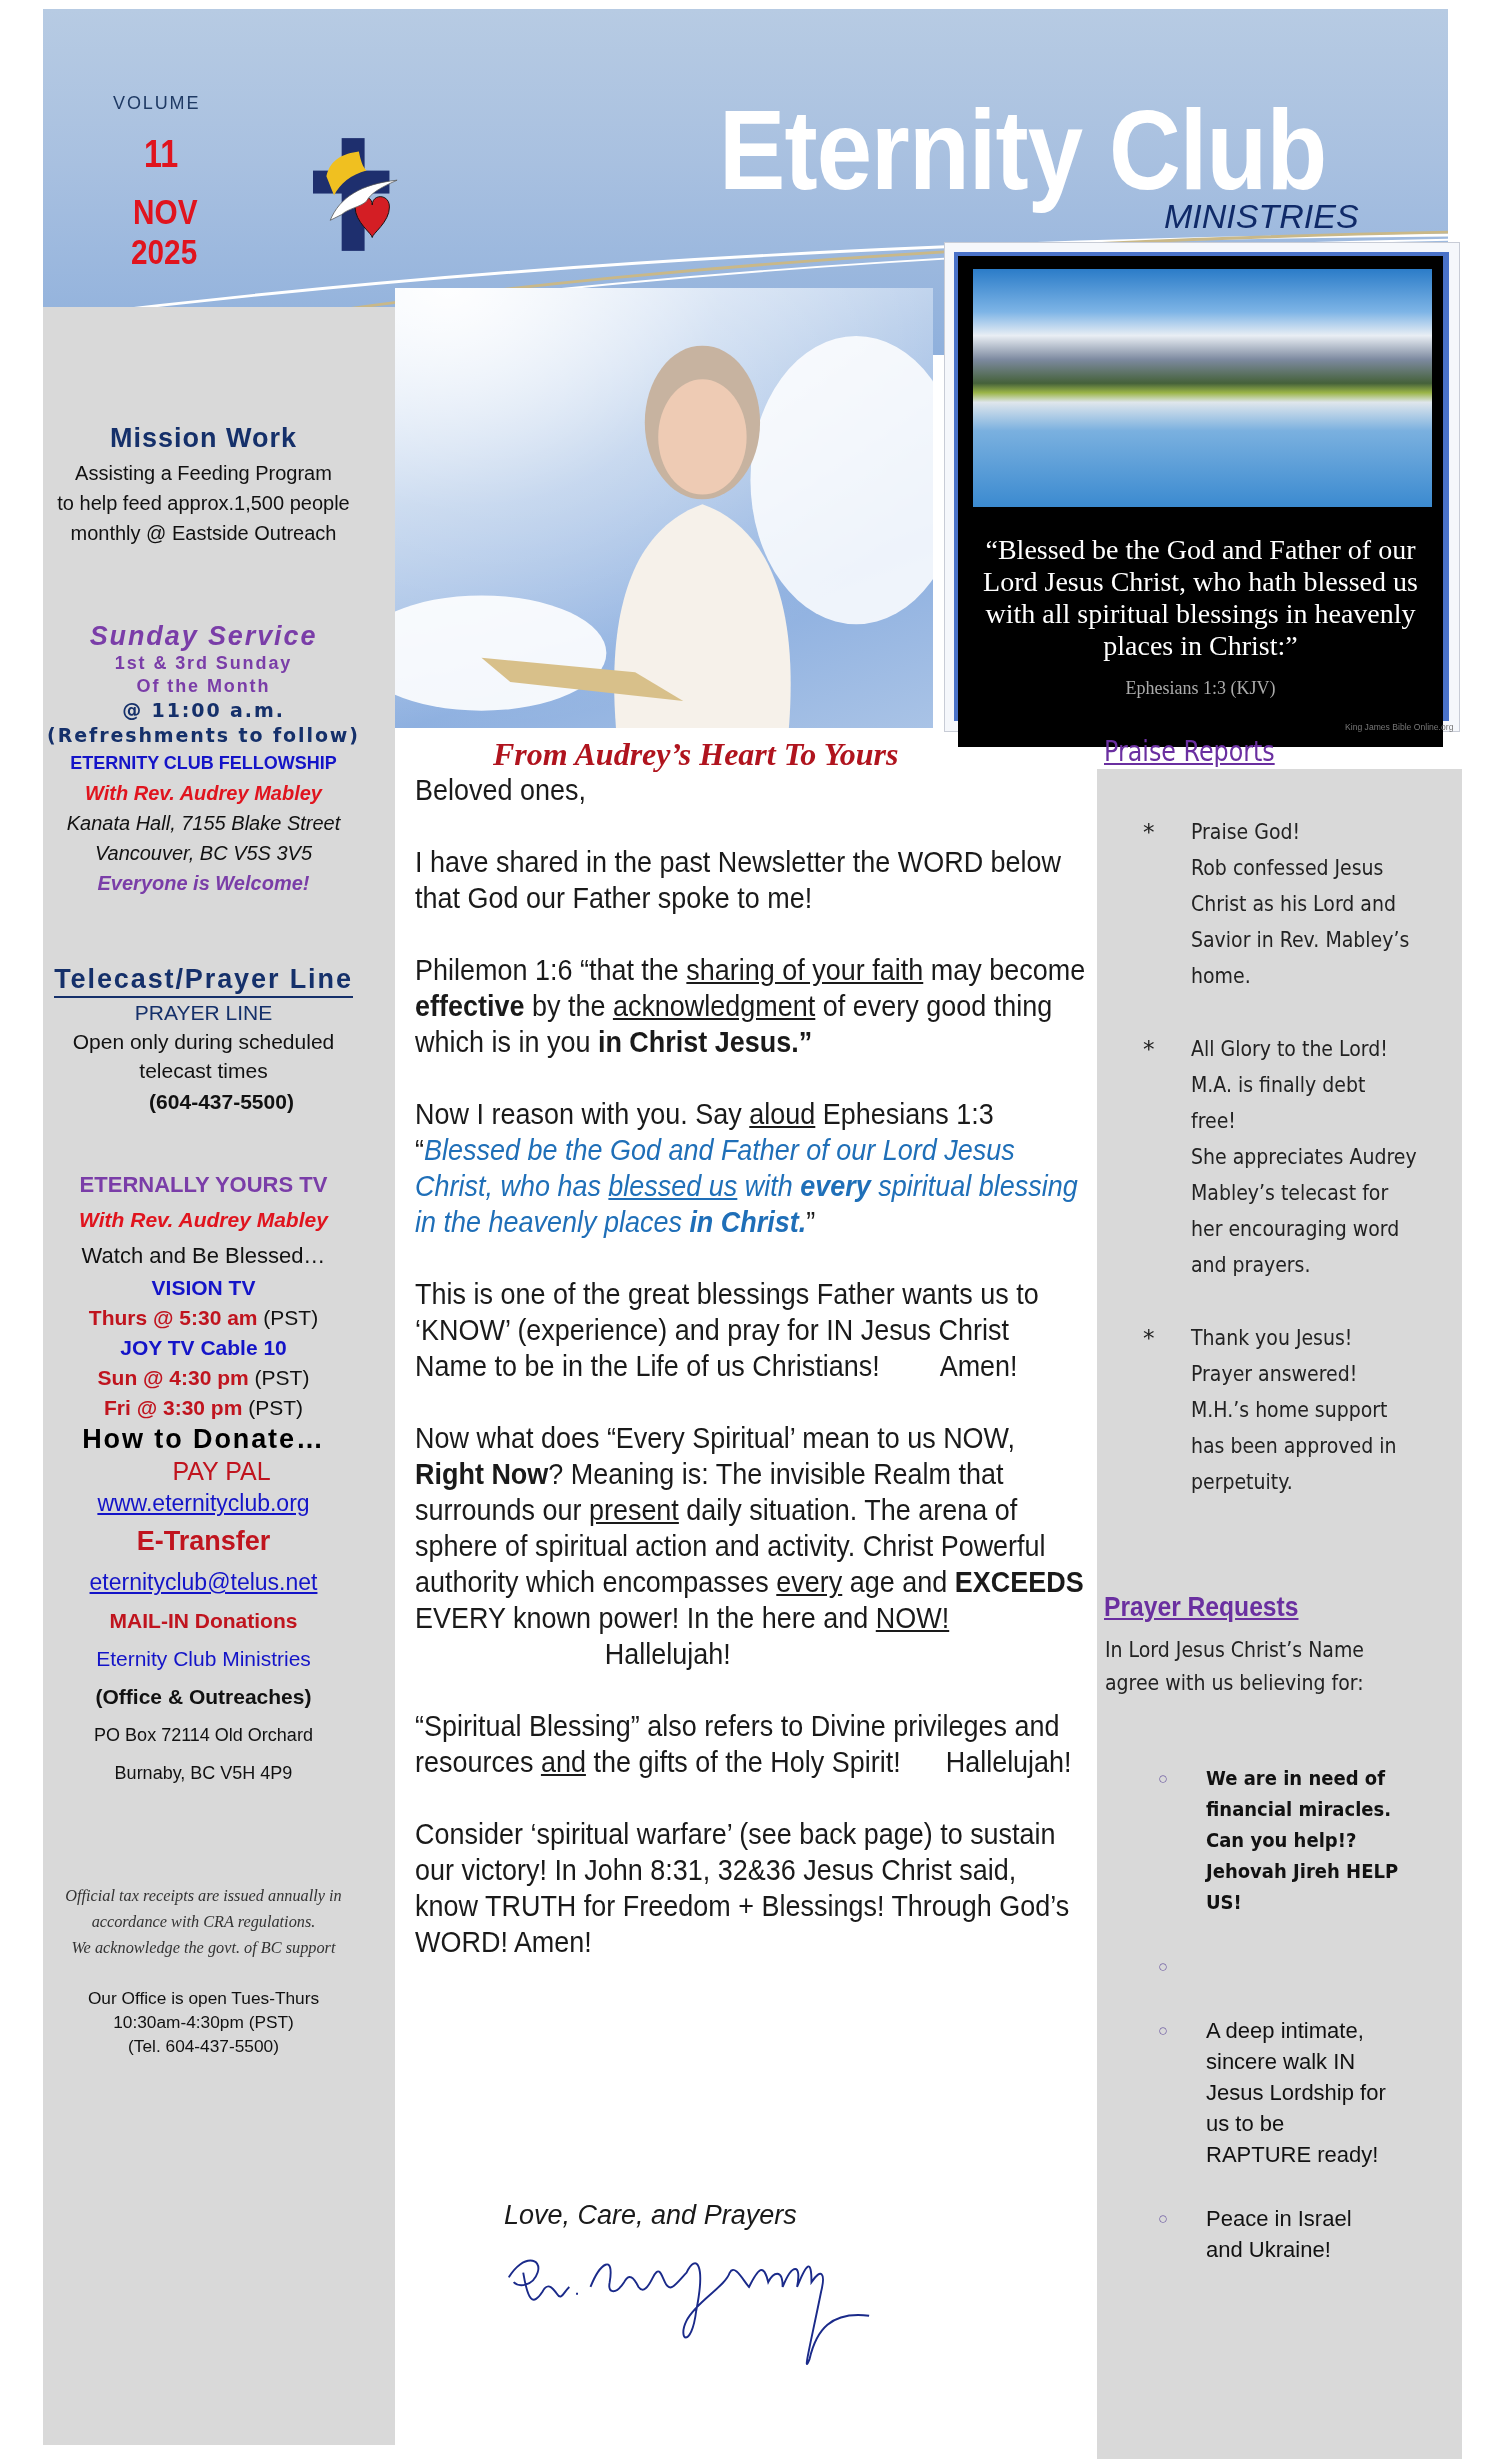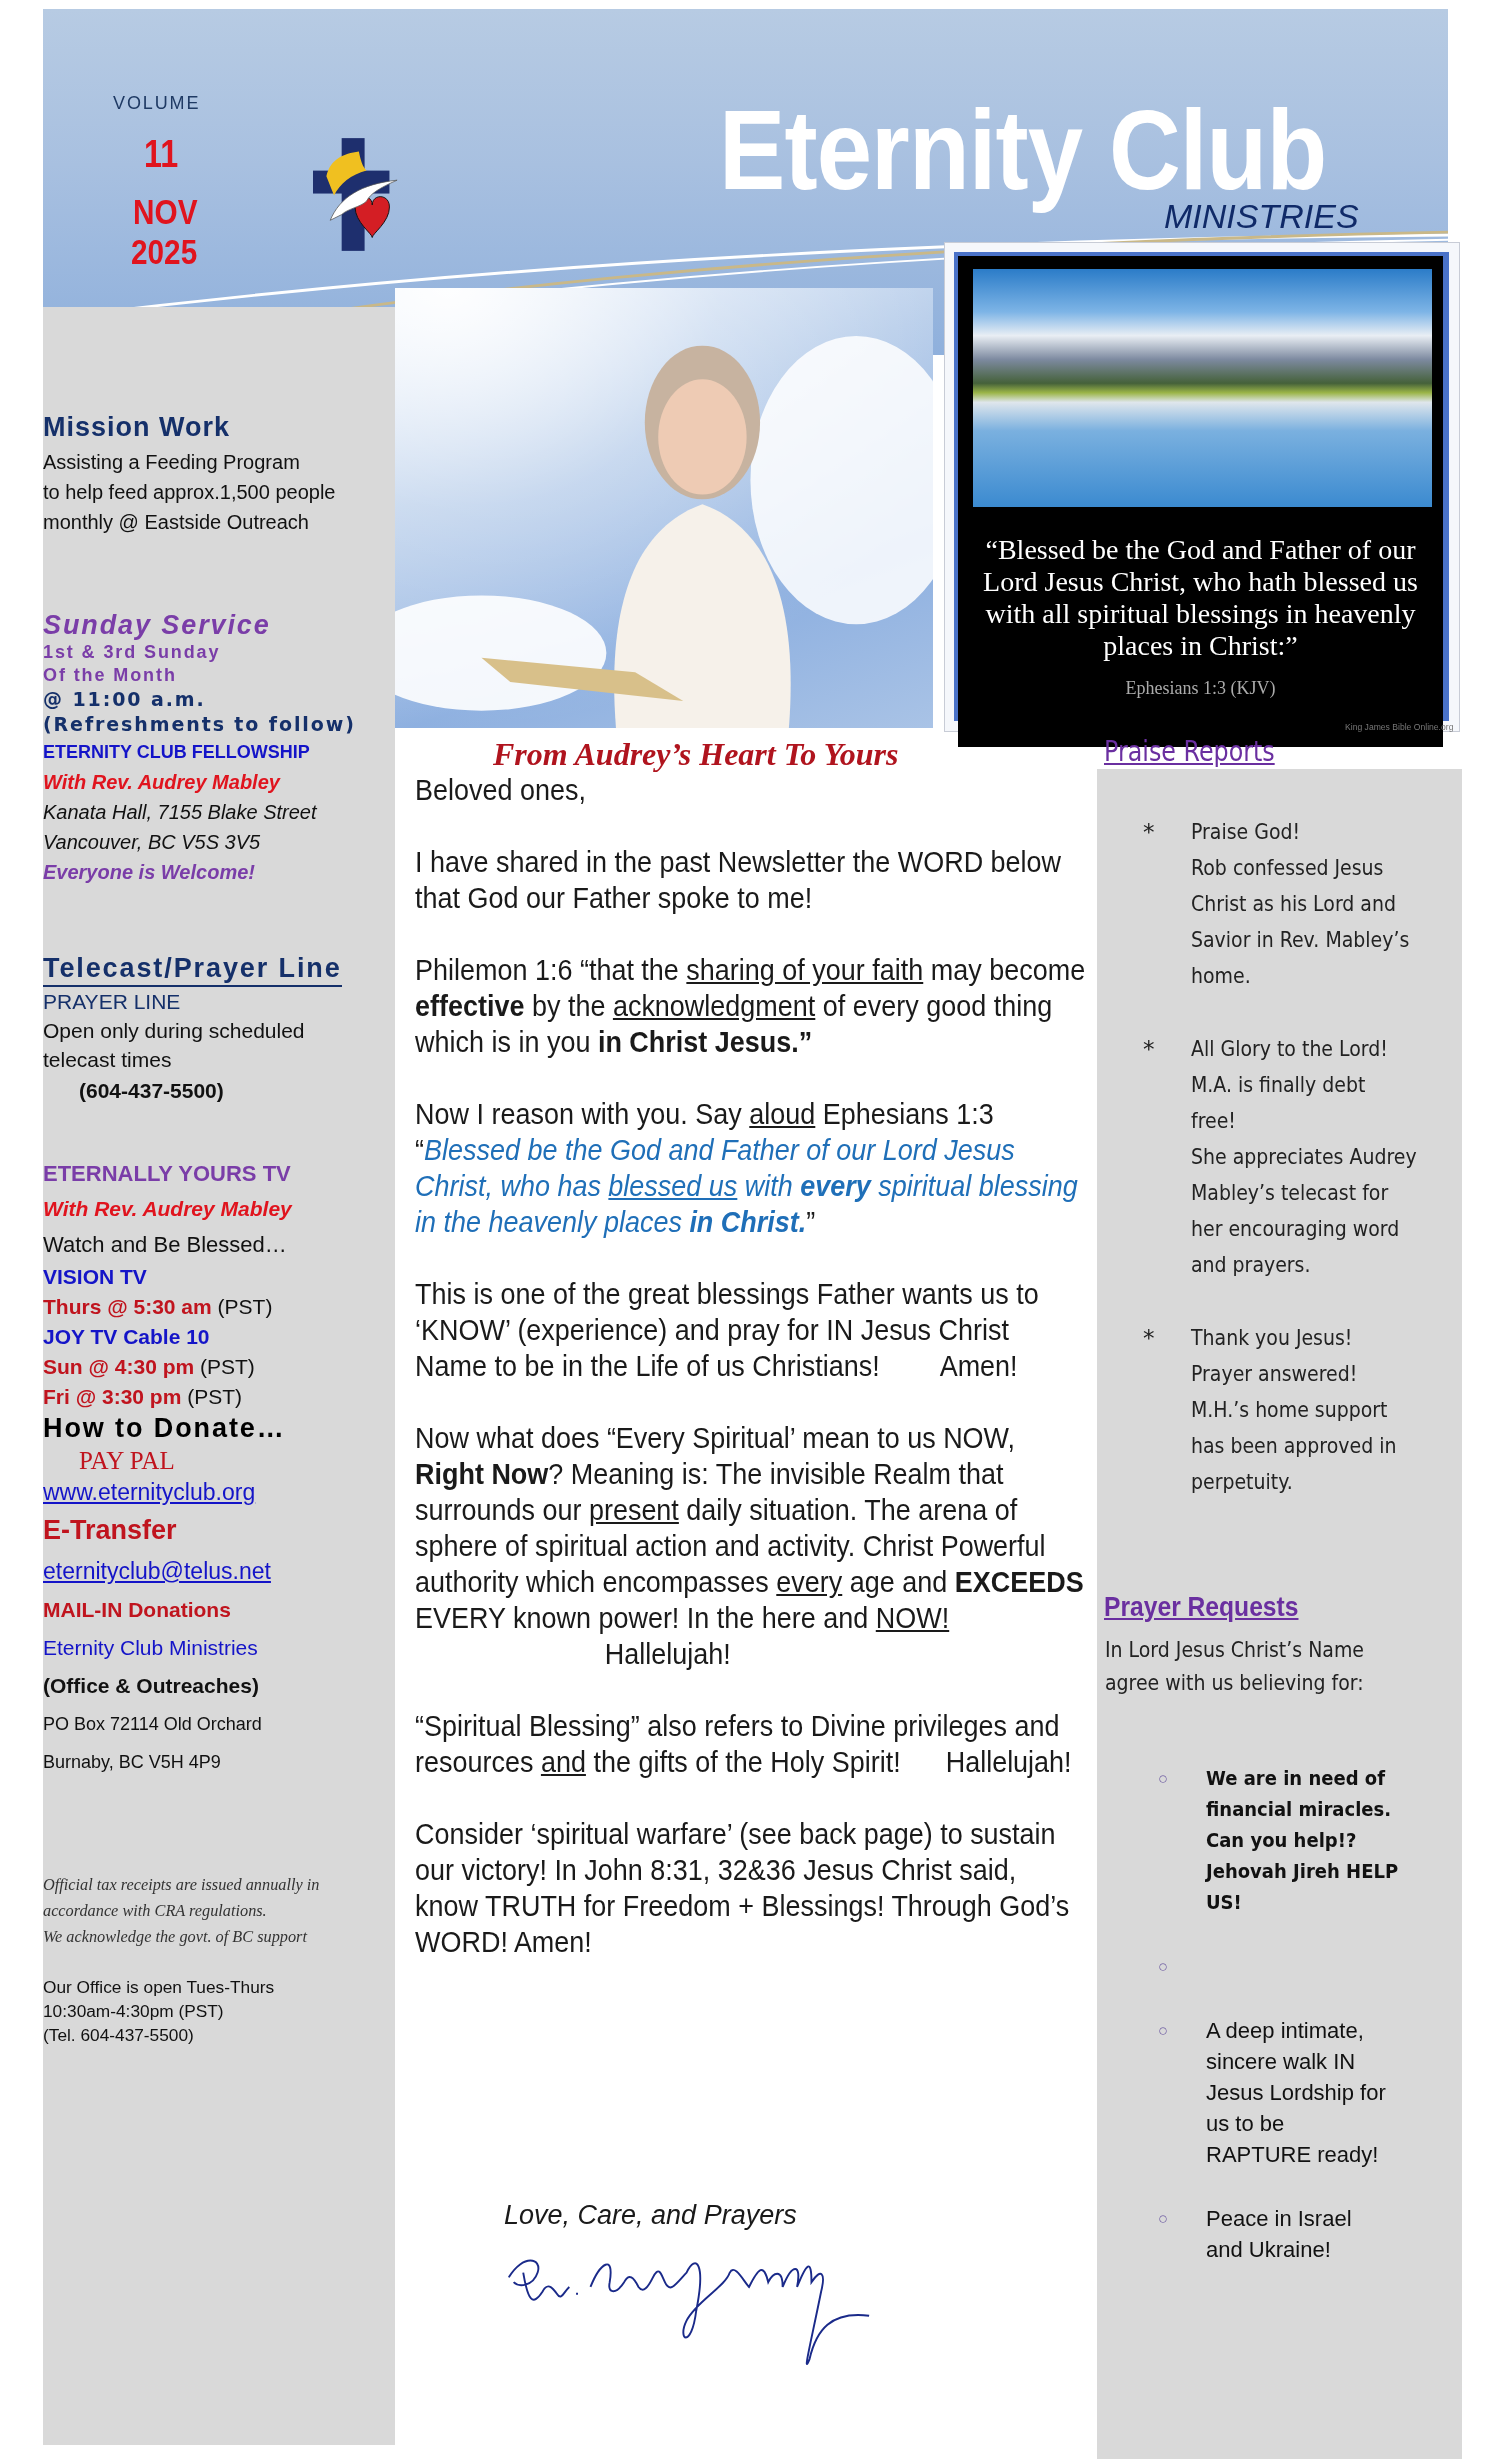--- a/index.html
+++ b/index.html
@@ -10,21 +10,21 @@
   .header-swoosh { position: absolute; left: 43px; top: 211px; width: 1405px; height: 173px; }
   .volume-label { position: absolute; left: 113px; top: 93px; font-size: 18px; letter-spacing: 1.9px; color: #1f3a64; }
   .vol-num { position: absolute; left: 144px; top: 133px; font-size: 38px; font-weight: bold; color: #e0141e; font-family: "Liberation Sans", sans-serif; transform: scaleX(0.85); transform-origin: left; }
   .vol-month { position: absolute; left: 133px; top: 192px; font-size: 35px; font-weight: bold; color: #e0141e; transform: scaleX(0.85); transform-origin: left; }
   .vol-year { position: absolute; left: 131px; top: 232px; font-size: 35px; font-weight: bold; color: #e0141e; transform: scaleX(0.85); transform-origin: left; }
   .logo { position: absolute; left: 313px; top: 138px; width: 86px; height: 113px; }
   .title { position: absolute; left: 719px; top: 85px; font-size: 113px; font-weight: bold; color: #ffffff; letter-spacing: -1px; transform: scaleX(0.88); transform-origin: left; white-space: nowrap; }
   .subtitle { position: absolute; left: 1164px; top: 197px; font-size: 34px; font-style: italic; color: #102a68; }
 
   .left-col { position: absolute; left: 43px; top: 307px; width: 352px; height: 2138px; background: #d9d9d9; }
-  .left-content { position: absolute; left: 43px; top: 412px; width: 321px; }
+  .left-content { position: absolute; left: 43px; top: 423px; width: 321px; text-align: center; }
 
   .h-mission { font-size: 27px; font-weight: bold; color: #15306a; letter-spacing: 1px; margin-bottom: 3.8px; }
   .lc-text { font-size: 20px; line-height: 30px; color: #111; }
   .h-sunday { margin-top: 73px; font-size: 27px; font-weight: bold; font-style: italic; color: #7a3da8; letter-spacing: 1.9px; }
   .sun-sub { font-size: 18px; font-weight: bold; color: #7a3da8; letter-spacing: 1.9px; line-height: 23px; }
   .sun-time { font-size: 19px; font-weight: bold; color: #15306a; letter-spacing: 1.9px; line-height: 25px; font-family: "DejaVu Sans", sans-serif; }
   .sun-fellow { font-size: 18px; font-weight: bold; color: #1414c8; line-height: 30px; }
   .red-ital { font-size: 20px; font-weight: bold; font-style: italic; color: #e0141e; line-height: 30px; }
   .addr-ital { font-size: 20px; font-style: italic; color: #111; line-height: 30px; }
   .welcome { font-size: 20px; font-weight: bold; font-style: italic; color: #7a3da8; line-height: 30px; }
@@ -32,21 +32,21 @@
   .h-telecast { margin-top: 65px; display: inline-block; font-size: 27px; font-weight: bold; color: #15306a; letter-spacing: 1.9px; border-bottom: 2.9px solid #15306a; line-height: 33px; }
   .prayer-line { font-size: 21px; color: #15306a; line-height: 29px; }
   .phone-bold { font-size: 21px; font-weight: bold; color: #111; line-height: 33px; padding-left: 36px; }
   .h-tv { margin-top: 50px; font-size: 22px; font-weight: bold; color: #7a3da8; line-height: 33px; }
   .watch { font-size: 22px; color: #111; line-height: 35px; }
   .channel { font-size: 21px; font-weight: bold; color: #1414c8; line-height: 30px; }
   .sched { font-size: 21px; line-height: 30px; color: #111; }
   .sched b { color: #c0141e; }
 
   .h-donate { font-size: 27px; font-weight: bold; color: #000000; letter-spacing: 1.9px; line-height: 33px; }
-  .paypal { font-size: 25px; color: #c0141e; font-family: Liberation Serif, serif; line-height: 31px; padding-left: 36px; }
+  .paypal { font-size: 25px; color: #c0141e; font-family: Liberation Sans, sans-serif; line-height: 31px; padding-left: 36px; }
   .link { font-size: 23px; color: #1414c8; text-decoration: underline; line-height: 33px; display: inline-block; }
   .etransfer { font-size: 27px; font-weight: bold; color: #c0141e; line-height: 42px; }
   .mailin { font-size: 21px; font-weight: bold; color: #c0141e; line-height: 38px; }
   .ecm { font-size: 21px; color: #1414c8; line-height: 38px; }
   .office { font-size: 21px; font-weight: bold; color: #111; line-height: 38px; }
   .poaddr { font-size: 18px; color: #111; line-height: 38px; }
 
   .h-media { margin-top: 92px; font-size: 26px; color: #1414c8; line-height: 35px; }
   .media-sub { font-size: 21px; font-weight: bold; color: #111; line-height: 29px; }
   .media-addr { font-size: 18px; color: #111; line-height: 24px; }

